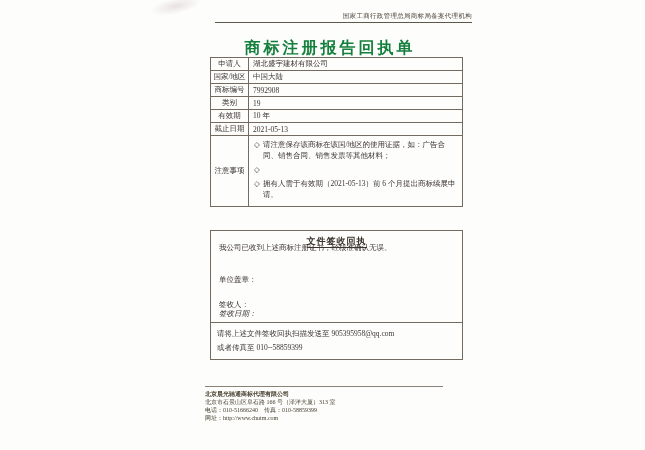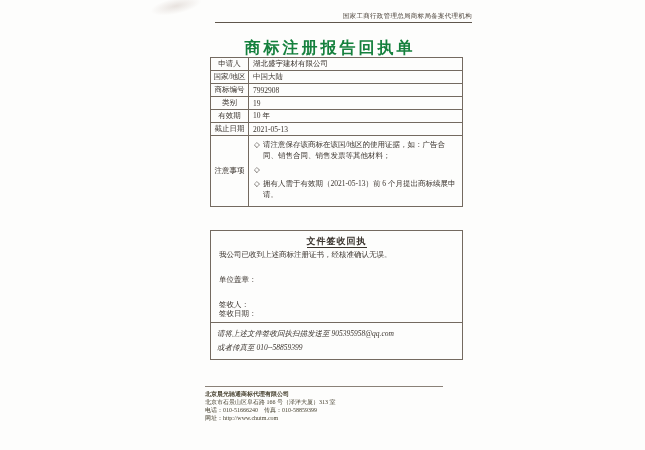--- a/index.html
+++ b/index.html
@@ -29,28 +29,28 @@
   .notes-val{flex:1;padding:4px 5px 3px 5px;box-sizing:border-box;display:block;}
   .note-item{display:flex;margin-bottom:3px;line-height:1.45;}
   .note-item .bullet{flex:0 0 9px;}
   
   .receipt{position:absolute;left:210px;top:230px;width:253px;height:130px;
     border:1px solid #746a60;box-sizing:border-box;font-size:7.5px;}
   .receipt-top{position:relative;height:92px;border-bottom:1px solid #746a60;box-sizing:border-box;}
   .receipt-title{position:absolute;left:0;top:4px;width:100%;text-align:center;
     font-weight:bold;font-size:9px;letter-spacing:1px;}
   .receipt-title span{border-bottom:1px solid #3b342e;padding-bottom:1px;}
-  .receipt-statement{position:absolute;left:8px;top:19px;right:6px;}
+  .receipt-statement{position:absolute;left:8px;top:12px;right:6px;}
   .seal-label{position:absolute;left:8px;top:44px;}
   .signer-label{position:absolute;left:8px;top:69px;}
-  .signdate-label{position:absolute;left:8px;top:78px;}
+  .signdate-label{position:absolute;left:8px;top:78px;font-style:italic;}
   .remark-row{display:flex;height:37px;box-sizing:border-box;}
   .remark-lbl{width:38px;flex:0 0 38px;border-right:1px solid #746a60;display:flex;
     align-items:center;justify-content:center;box-sizing:border-box;}
-  .remark-val{flex:1;padding:4px 4px 20px 6px;box-sizing:border-box;line-height:1.9;font-style:italic;}
+  .remark-val{flex:1;padding:4px 4px 20px 6px;box-sizing:border-box;line-height:1.9;}
   
   .footer{position:absolute;left:205px;top:386px;width:238px;border-top:1px solid #8a8178;
     padding-top:3px;font-size:6px;line-height:8px;color:#46402f;}
   .footer .co{font-weight:bold;}
 </style>
 </head>
 <body>
 
 <div id="page">
 

